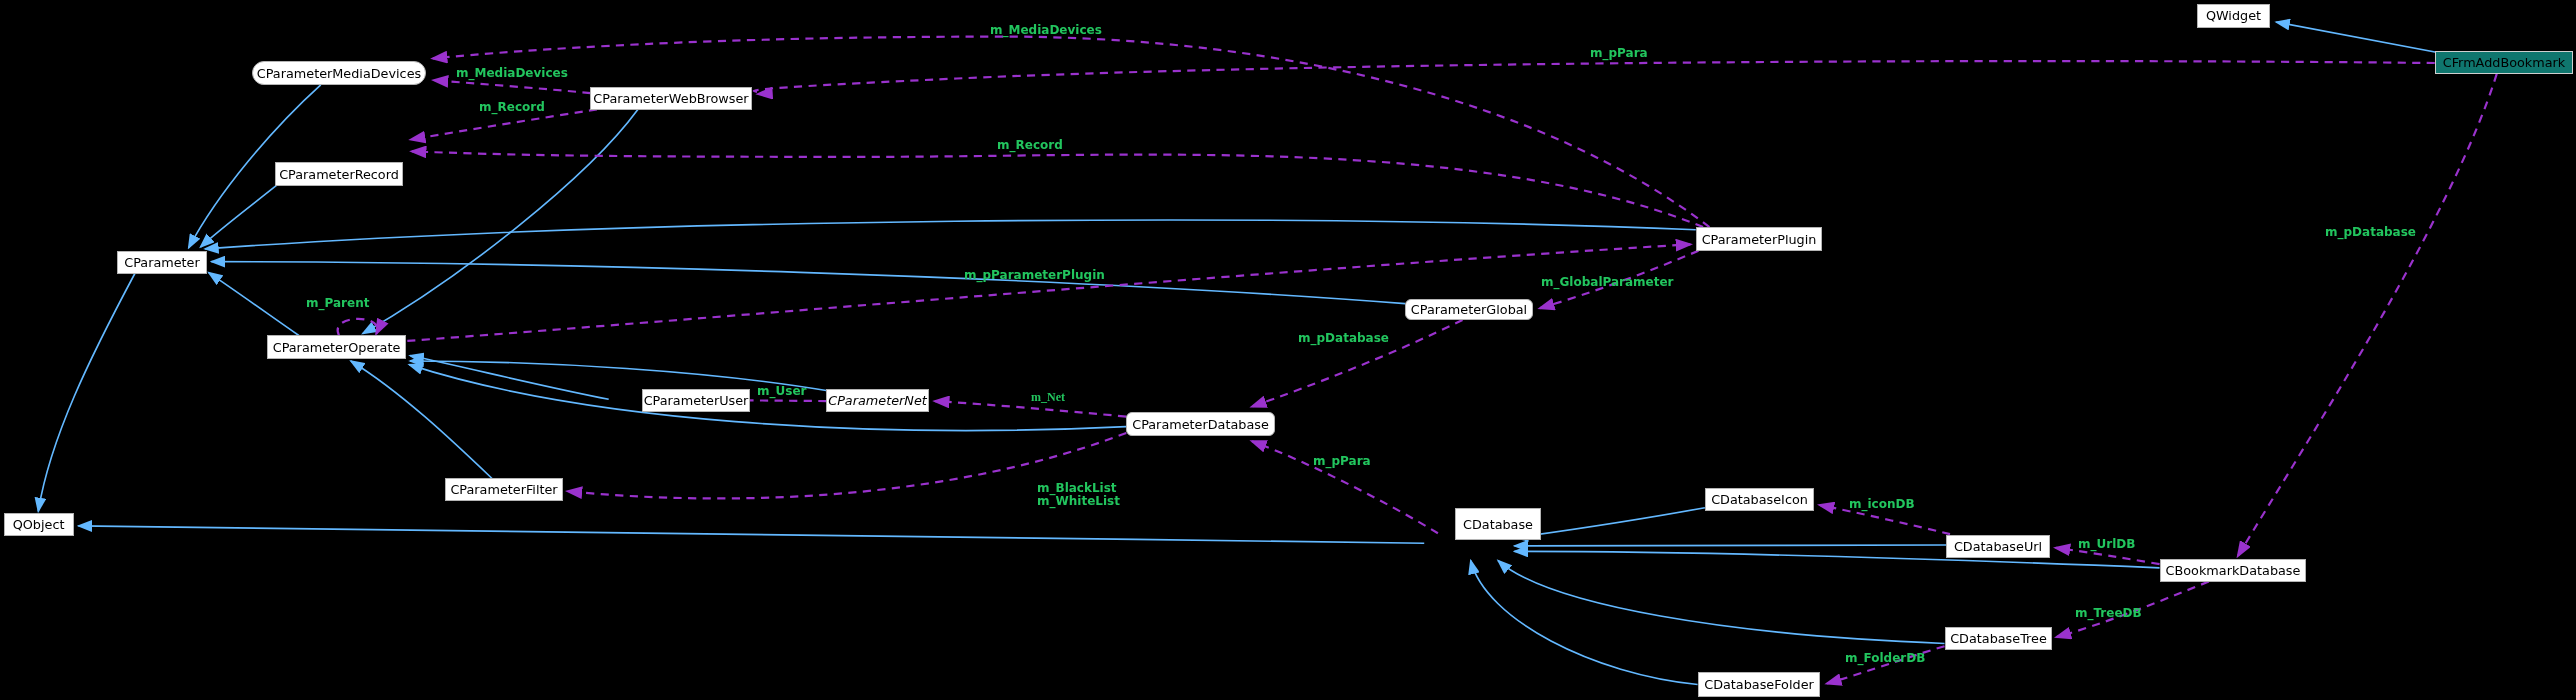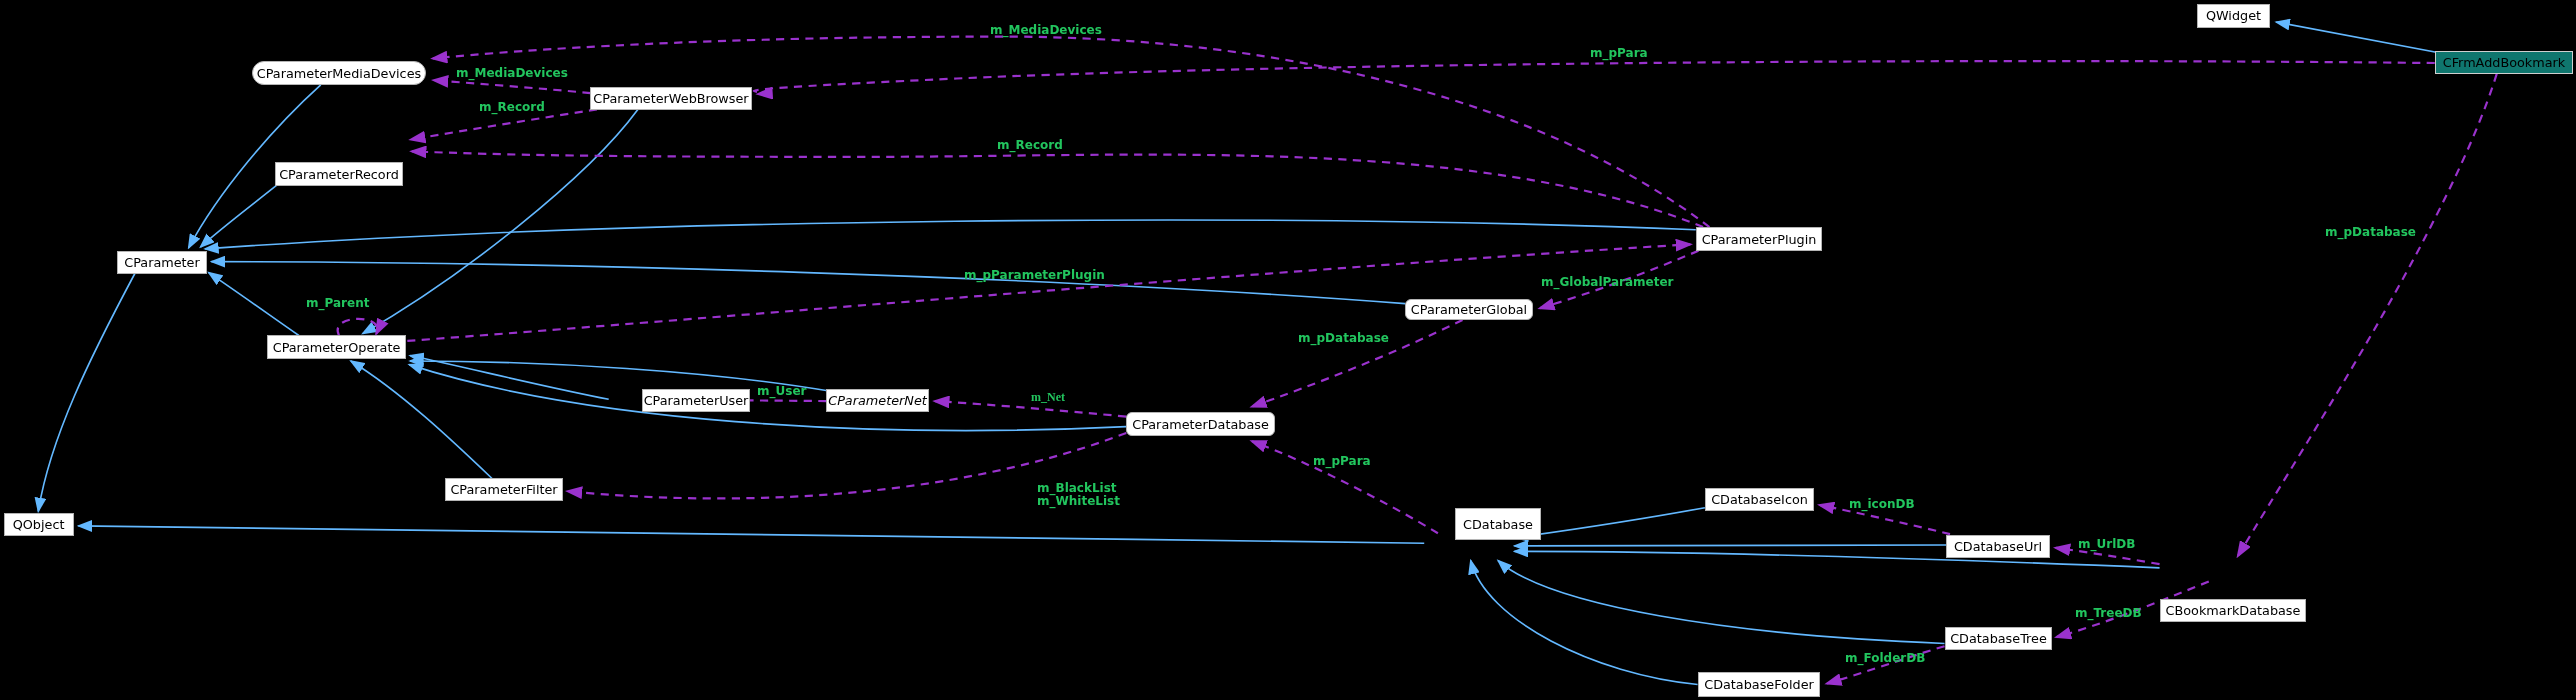--- a/index.html
+++ b/index.html
@@ -94,17 +94,17 @@
     <div class="node" style="left: 267px; top: 335px; width: 139px; height: 24px;">CParameterOperate</div>
     <div class="node" style="left: 1405px; top: 299px; width: 128px; height: 21px; border-radius: 6px;">CParameterGlobal</div>
     <div class="node" style="left: 609px; top: 389px; width: 108px; height: 23px; margin-left: 33px;">CParameterUser</div>
     <div class="node" style="left: 826px; top: 389px; width: 103px; height: 23px; font-style: italic;">CParameterNet</div>
     <div class="node" style="left: 1126px; top: 412px; width: 149px; height: 24px; border-radius: 6px;">CParameterDatabase</div>
     <div class="node" style="left: 445px; top: 478px; width: 118px; height: 23px;">CParameterFilter</div>
     <div class="node" style="left: 3.6px; top: 513px; width: 70px; height: 23px;">QObject</div>
     <div class="node" style="left: 1424px; top: 508px; width: 86px; height: 32px; margin-left: 31px;">CDatabase</div>
     <div class="node" style="left: 1705px; top: 488px; width: 109px; height: 23px;">CDatabaseIcon</div>
     <div class="node" style="left: 1946px; top: 535px; width: 104px; height: 23px;">CDatabaseUrl</div>
-    <div class="node" style="left: 2160px; top: 559px; width: 146px; height: 23px; margin-top: 40px;">CBookmarkDatabase</div>
+    <div class="node" style="left: 2160px; top: 559px; width: 146px; height: 23px;">CBookmarkDatabase</div>
     <div class="node" style="left: 1945px; top: 627px; width: 107px; height: 23px;">CDatabaseTree</div>
     <div class="node" style="left: 1698px; top: 672px; width: 122px; height: 24.6px;">CDatabaseFolder</div>
   </div>
 
 
 </body></html>

